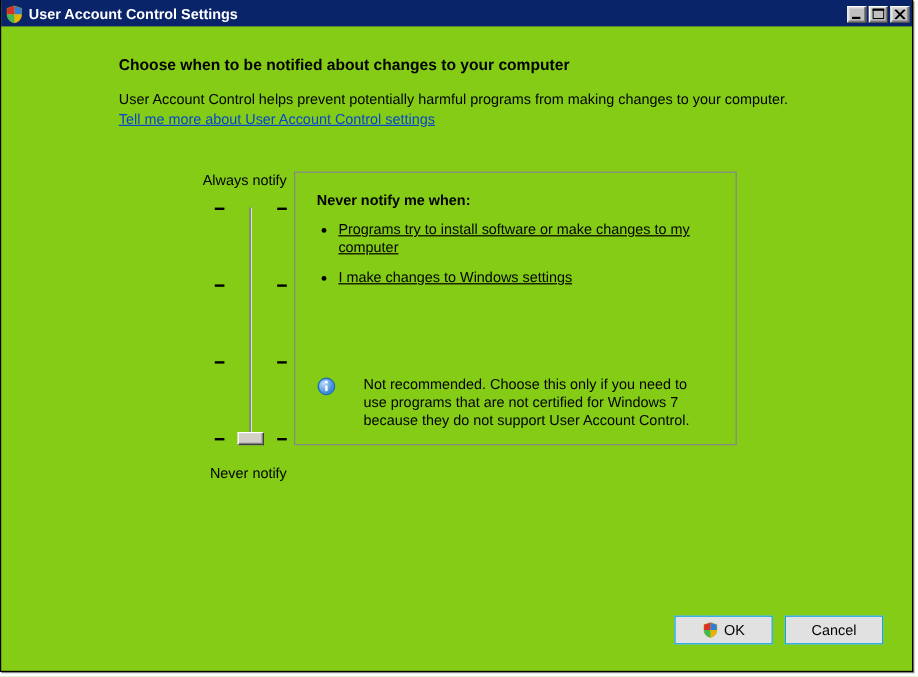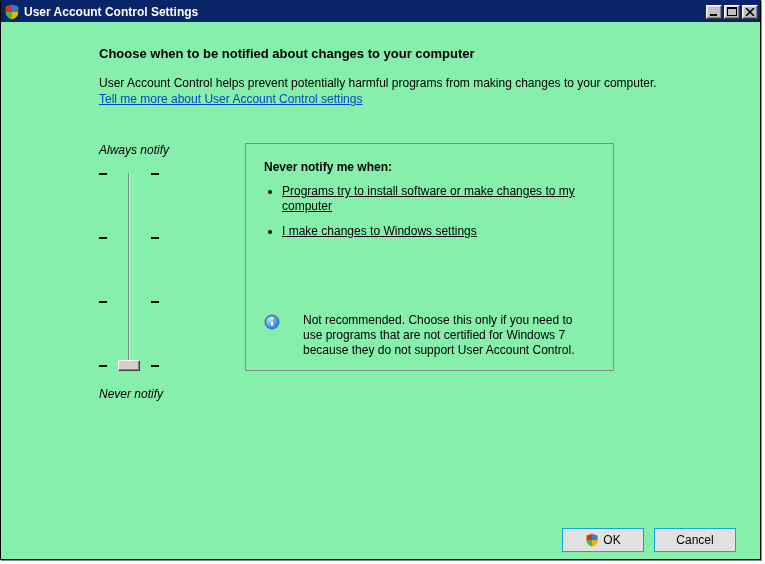--- a/index.html
+++ b/index.html
@@ -11,21 +11,21 @@
     width: 765px;
     height: 564px;
     overflow: hidden;
   }
   .window {
     width: 761px;
     height: 560px;
     border: 1px solid #000;
     border-top: none;
     box-shadow: 1px 1px 0 #888;
-    background: #86efac;
+    background: #84cc16;
     display: flex;
     flex-direction: column;
   }
   .titlebar {
     height: 22px;
     background: linear-gradient(#0a246a, #0a246a 50%, #0a246a);
     background: #0a246a;
     display: flex;
     align-items: center;
     color: #fff;
@@ -58,21 +58,21 @@
     margin-left: 2px;
     display: flex;
     align-items: center;
     justify-content: center;
     box-shadow: inset -1px -1px 0 #808080, inset 1px 1px 0 #dfdfdf;
     cursor: default;
   }
   .win-btn svg { display: block; }
   .client {
     flex: 1;
-    padding: 24px 18px 3px 18px;
+    padding: 24px 18px 18px 18px;
     display: flex;
     flex-direction: column;
     color: #000;
   }
   .page-title {
     font-size: 13px;
     font-weight: bold;
     color: #003399;
     margin: 0 0 14px 80px;
   }
@@ -92,22 +92,21 @@
   .middle {
     display: flex;
     margin-top: 18px;
     margin-left: 80px;
   }
 
   .slider-col {
     width: 140px;
     display: flex;
     flex-direction: column;
-    align-items: flex-start;
-    font-style: italic;
+    align-items: flex-end;
   }
   .slider-label-top, .slider-label-bottom {
     font-size: 12px;
     color: #000;
     text-align: center;
   }
   .slider-label-top { margin-bottom: 8px; }
   .slider-label-bottom { margin-top: 8px; }
 
   .slider-track-wrap {

